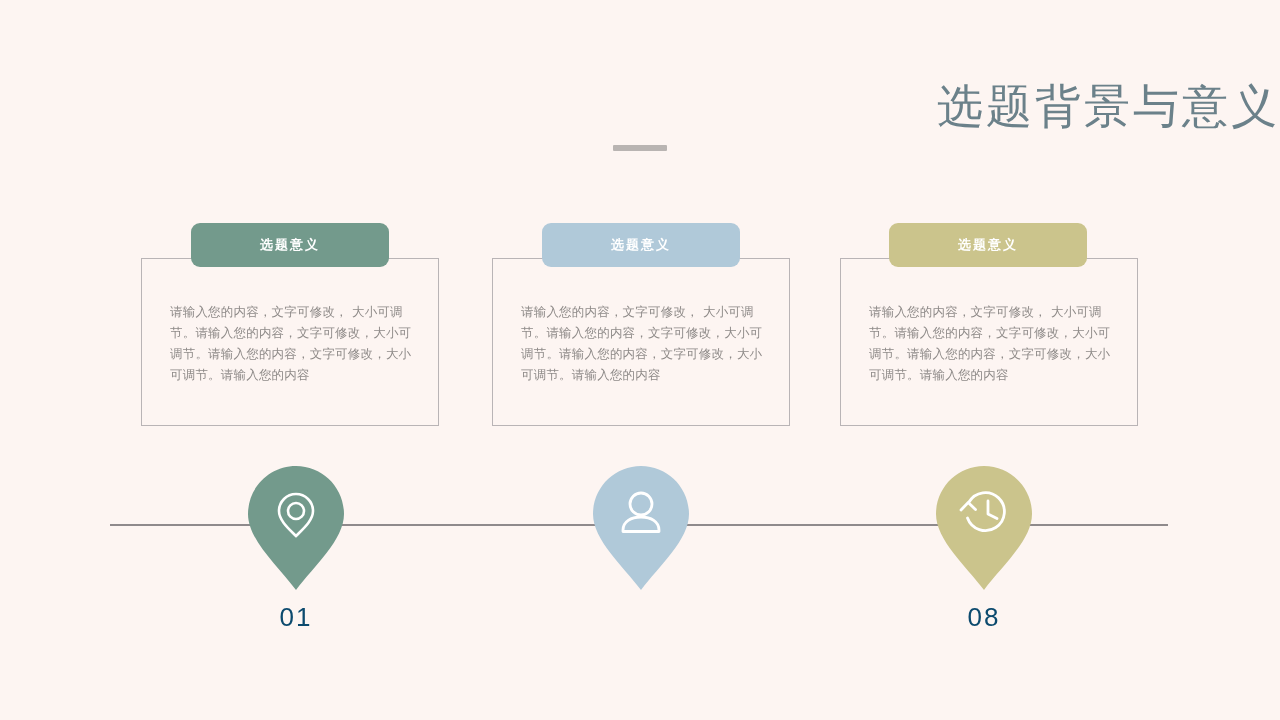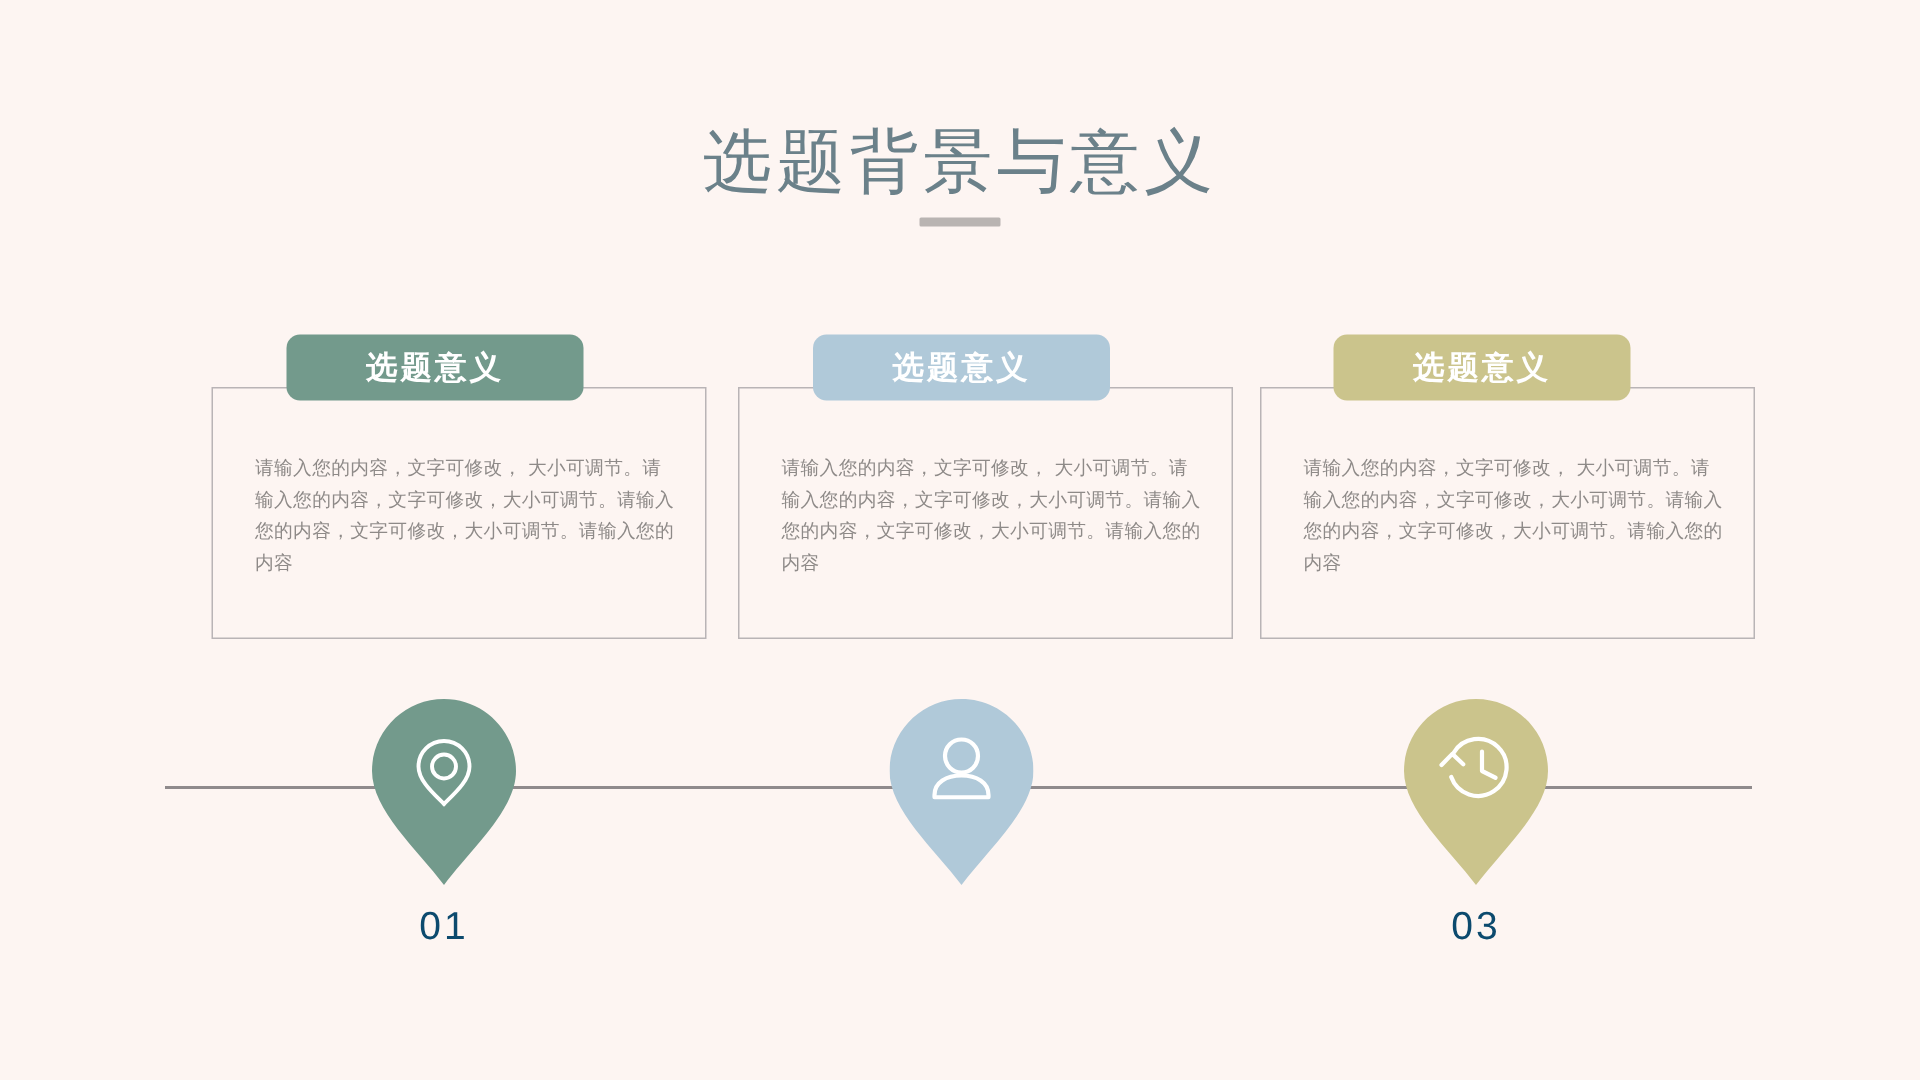--- a/index.html
+++ b/index.html
@@ -31,21 +31,22 @@
     width: 1280px;
     text-align: center;
   }
 
   .slide-title {
     font-size: 46px;
     line-height: 58px;
     letter-spacing: 3px;
     color: #6b818a;
     font-weight: 400;
-    font-family: Liberation Sans, sans-serif;
+    font-family: Liberation Serif, serif;
+    text-align: right;
   }
 
   .title-underline {
     width: 54px;
     height: 6px;
     background: #b9b4b2;
     margin: 9px auto 0 auto;
     border-radius: 1px;
   }
 
@@ -54,21 +55,21 @@
     position: absolute;
     top: 258px;
     left: 0;
     width: 1280px;
     height: 172px;
   }
 
   .card {
     position: absolute;
     top: 0;
-    width: 330px;
+    width: 298px;
     height: 168px;
     border: 1px solid #b9b4b6;
     background: transparent;
   }
 
   .card-1 { left: 141px; }
   .card-2 { left: 492px; }
   .card-3 { left: 840px; }
 
   .card-body {
@@ -87,21 +88,21 @@
   .pill {
     position: absolute;
     top: 223px;
     width: 198px;
     height: 44px;
     border-radius: 9px;
     display: flex;
     align-items: center;
     justify-content: center;
     color: #ffffff;
-    font-size: 21px;
+    font-size: 13px;
     font-weight: bold;
     letter-spacing: 2px;
     font-family: "DejaVu Sans", "Liberation Sans", sans-serif;
   }
 
   .pill-1 { left: 191px; background: #739a8c; }
   .pill-2 { left: 542px; background: #b0c9d9; }
   .pill-3 { left: 889px; background: #cbc48c; }
 
   
@@ -194,15 +195,15 @@
       <path d="M48 0 C21.5 0 0 21.5 0 48 C0 74 30 100 48 124 C66 100 96 74 96 48 C96 21.5 74.5 0 48 0 Z" fill="#cbc48c"></path>
       <g fill="none" stroke="#ffffff" stroke-width="2.8" stroke-linecap="round" stroke-linejoin="round">
         <path d="M33 36 A19 19 0 1 1 31.5 52"></path>
         <polyline points="25,44 32.2,36.6 39.5,43.5"></polyline>
         <polyline points="52,35 52,48 61,52.5"></polyline>
       </g>
     </svg>
   </div>
 
   <div class="num num-1">01</div>
-  <div class="num num-3">03</div>
+  <div class="num num-3">08</div>
 
 </div>
 
 </body></html>

